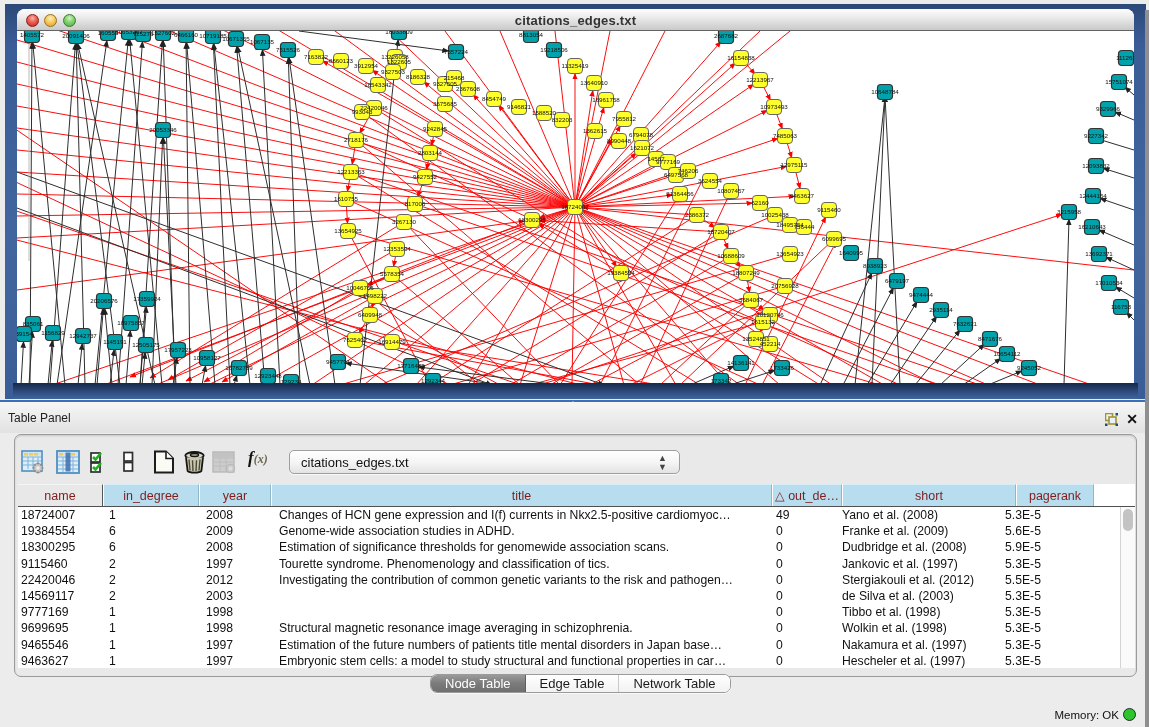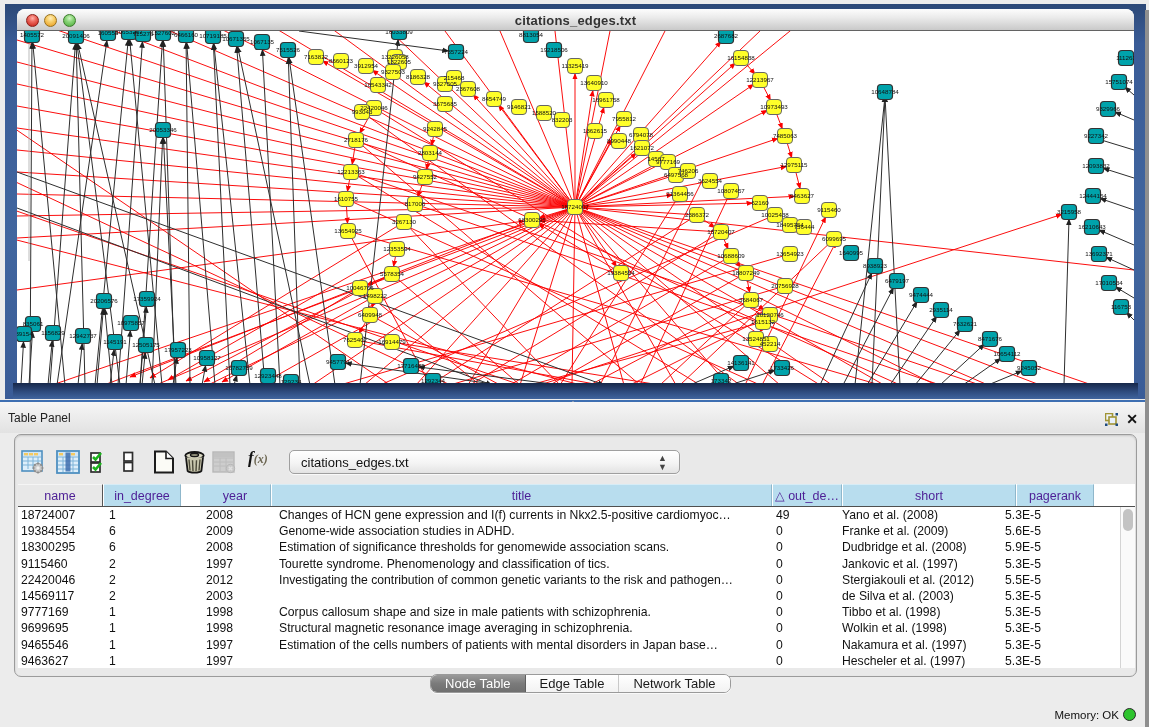--- a/index.html
+++ b/index.html
@@ -30,21 +30,21 @@
  border:1px solid #9b9b9b;border-radius:7px;box-shadow:inset 0 1px 2px rgba(0,0,0,.15)}
 
 #tbar{position:absolute;left:0;top:6px;width:100%;height:38px}
 .ic{position:absolute;top:9px}
 #combo{position:absolute;left:274px;top:9px;width:391px;height:24px;border:1px solid #9f9f9f;border-radius:5px;
  background:linear-gradient(180deg,#ffffff 0%,#f4f4f4 55%,#e3e3e3 100%);box-shadow:0 1px 1px rgba(255,255,255,.8);}
 #combo .txt{position:absolute;left:11px;top:4px;font-size:13px;color:#111}
 #combo .ar{position:absolute;right:12px;top:3px;font-size:9px;color:#444;line-height:9px;text-align:center}
 
 #tbl{position:absolute;left:3px;top:49px;width:1117px;height:184px;background:#fff}
-#thead{position:absolute;left:0;top:0;width:1117px;height:23px;font-size:12.5px;color:#4c1d95}
+#thead{position:absolute;left:0;top:0;width:1117px;height:23px;font-size:12.5px;color:#7f1d1d}
 #thead .h{position:absolute;top:0;height:22px;line-height:22px;text-align:center;background:#b8ddee;border-right:1px solid #8fb7cb;border-top:1px solid #d6ecf6}
 #thead .hg{background:#e8e8e8;border-right:1px solid #555;border-top:1px solid #f5f5f5}
 #thead .bline{position:absolute;left:0;top:22px;width:100%;height:1px;background:#4f4f4f}
 #tbody{position:absolute;left:0;top:23px;width:1117px;height:162px;overflow:hidden;font-size:12.2px;color:#111}
 .tr{position:relative;width:100%;height:16.2px;line-height:16.2px;white-space:nowrap}
 .tr div{position:absolute;top:0;overflow:hidden}
 .c0{left:3px;width:82px}.c1{left:91px;width:90px}.c2{left:188px;width:70px}
 .c3{left:261px;width:492px}.c4{left:758px;width:66px}
 .c5{left:824px;width:174px;text-align:left}.c6{left:987px;width:100px}
 #vsb{position:absolute;right:0px;top:23px;width:15px;height:161px;background:#fafafa;border-left:1px solid #d4d4d4}
@@ -635,21 +635,21 @@
           </svg>
         <div class="ic" style="left:233px;top:7px;width:26px;font-size:17px;font-style:italic;font-family:'Liberation Serif',serif;color:#111"><b>f</b><span style="font-size:12px;color:#6b6550;font-weight:700">(x)</span></div>
         <div id="combo">
             <div class="txt">citations_edges.txt</div>
             <div class="ar">▲<br>▼</div>
           </div>
       </div>
       <div id="tbl">
         <div id="thead">
           <div class="h hg" style="left:0px;width:85px">name</div>
-          <div class="h" style="left:86px;width:77px">in_degree</div>
+          <div class="h" style="left:86px;width:95px">in_degree</div>
           <div class="h" style="left:182px;width:71px">year</div>
           <div class="h" style="left:254px;width:500px">title</div>
           <div class="h" style="left:755px;width:69px">△ out_de…</div>
           <div class="h" style="left:825px;width:173px">short</div>
           <div class="h" style="left:999px;width:77px">pagerank</div>
           <div class="bline"></div>
         </div>
         <div id="tbody">
 <div class="tr">
               <div class="c0">18724007</div>
@@ -701,47 +701,47 @@
               <div class="c1">2</div>
               <div class="c2">2003</div>
               <div class="c4">0</div>
               <div class="c5">de Silva et al. (2003)</div>
               <div class="c6">5.3E‑5</div>
             </div>
 <div class="tr">
               <div class="c0">9777169</div>
               <div class="c1">1</div>
               <div class="c2">1998</div>
-              <div class="c3">Corpus callosum shape and size in male patients with schizophrenia.</div>
               <div class="c4">0</div>
               <div class="c5">Tibbo et al. (1998)</div>
               <div class="c6">5.3E‑5</div>
             </div>
 <div class="tr">
               <div class="c0">9699695</div>
               <div class="c1">1</div>
               <div class="c2">1998</div>
               <div class="c3">Structural magnetic resonance image averaging in schizophrenia.</div>
               <div class="c4">0</div>
               <div class="c5">Wolkin et al. (1998)</div>
               <div class="c6">5.3E‑5</div>
             </div>
 <div class="tr">
               <div class="c0">9465546</div>
               <div class="c1">1</div>
               <div class="c2">1997</div>
-              <div class="c3">Estimation of the cells numbers of patients with mental disorders in Japan base…</div>
+              <div class="c3">Estimation of the future numbers of patients title mental disorders in Japan base…</div>
               <div class="c4">0</div>
               <div class="c5">Nakamura et al. (1997)</div>
               <div class="c6">5.3E‑5</div>
             </div>
 <div class="tr">
               <div class="c0">9463627</div>
               <div class="c1">1</div>
               <div class="c2">1997</div>
+              <div class="c3">Embryonic stem cells: a model to study structural and functional properties in car…</div>
               <div class="c4">0</div>
               <div class="c5">Hescheler et al. (1997)</div>
               <div class="c6">5.3E‑5</div>
             </div>
         </div>
         <div id="vsb">
             <div class="th"></div>
           </div>
       </div>
     </div>

